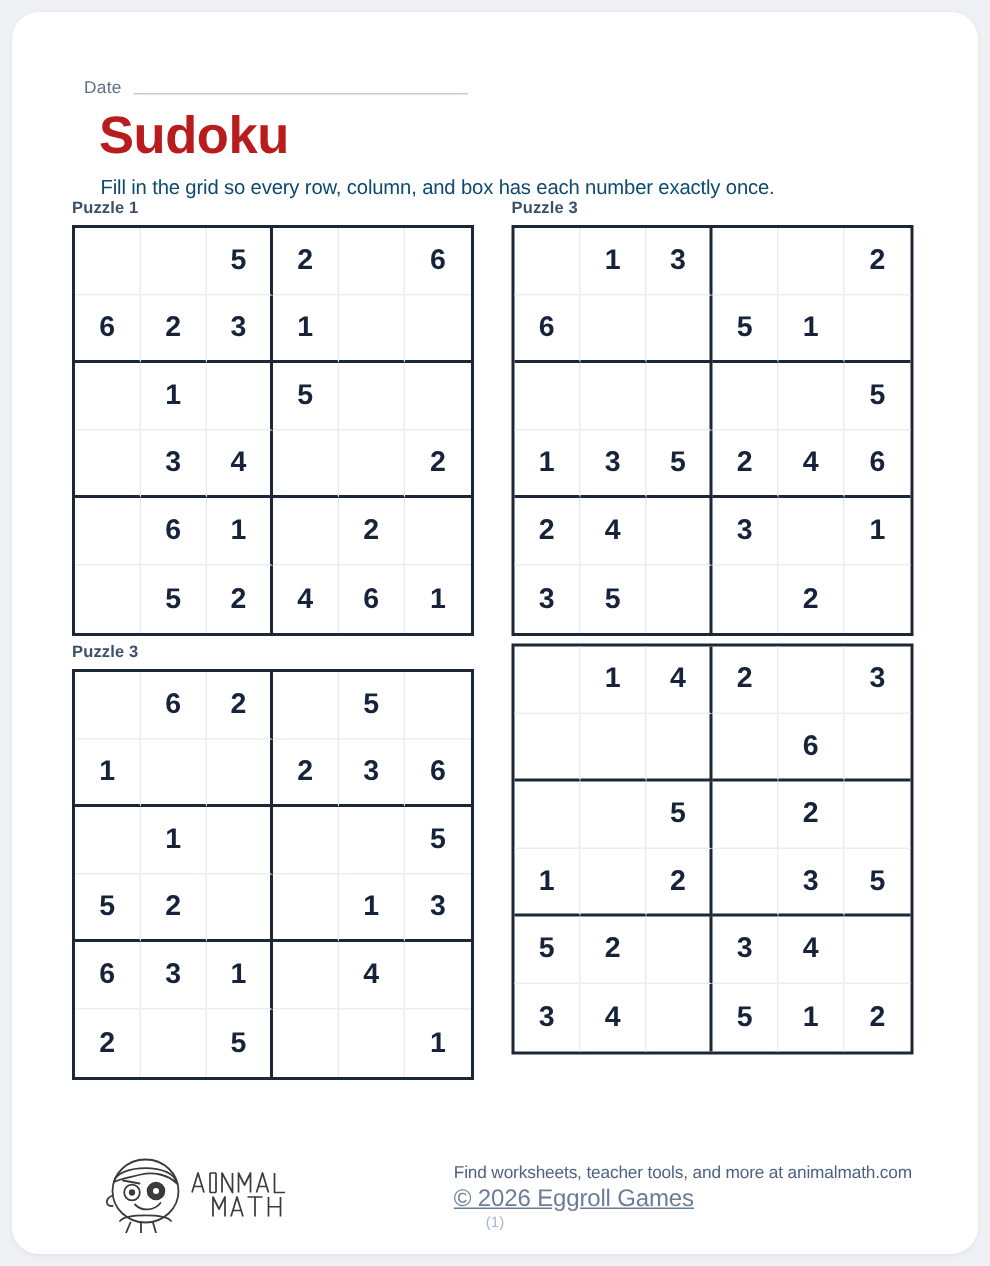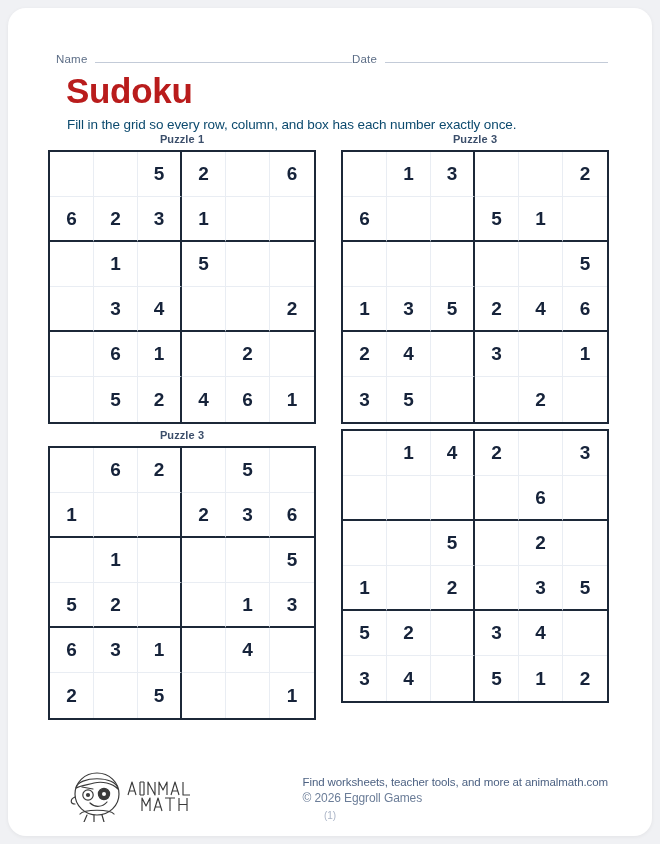--- a/index.html
+++ b/index.html
@@ -81,21 +81,21 @@
     position: absolute;
     left: 40px;
     top: 125px;
     width: 572px;
   }
   .prow {
     display: flex;
     gap: 25px;
   }
   .prow + .prow { margin-top: 5px; }
-  .pcell { width: 268px; text-align: center; }
+  .pcell { width: 268px; }
   .plabel {
     font-size: 11px;
     font-weight: bold;
     color: #3c4f6b;
     margin-bottom: 5px;
     letter-spacing: 0.1px;
   }
 
   
   .grid {
@@ -145,45 +145,42 @@
     right: 44px;
     top: 10px;
     text-align: left;
   }
   .footer-line1 {
     font-size: 11.5px;
     color: #4d6283;
     letter-spacing: -0.1px;
   }
   .footer-line2 {
-    font-size: 12px;
+    font-size: 16px;
     color: #6b7d98;
     margin-top: 3px;
     letter-spacing: -0.1px;
+    text-decoration: underline;
   }
   .pagenum {
     position: absolute;
     left: 0;
     top: 44px;
     width: 644px;
     text-align: center;
     font-size: 10px;
     color: #aab4c6;
   }
 </style>
 </head>
 <body>
 
 <div class="page">
 
   <div class="idrow">
-    <div class="idfield name">
-      <span class="idlabel">Name</span>
-      <span class="idline"></span>
-    </div>
     <div class="idfield date">
       <span class="idlabel">Date</span>
       <span class="idline"></span>
     </div>
   </div>
 
   <div class="title">Sudoku</div>
   <div class="subtitle">Fill in the grid so every row, column, and box has each number exactly once.</div>
 
   <div class="puzzles">

